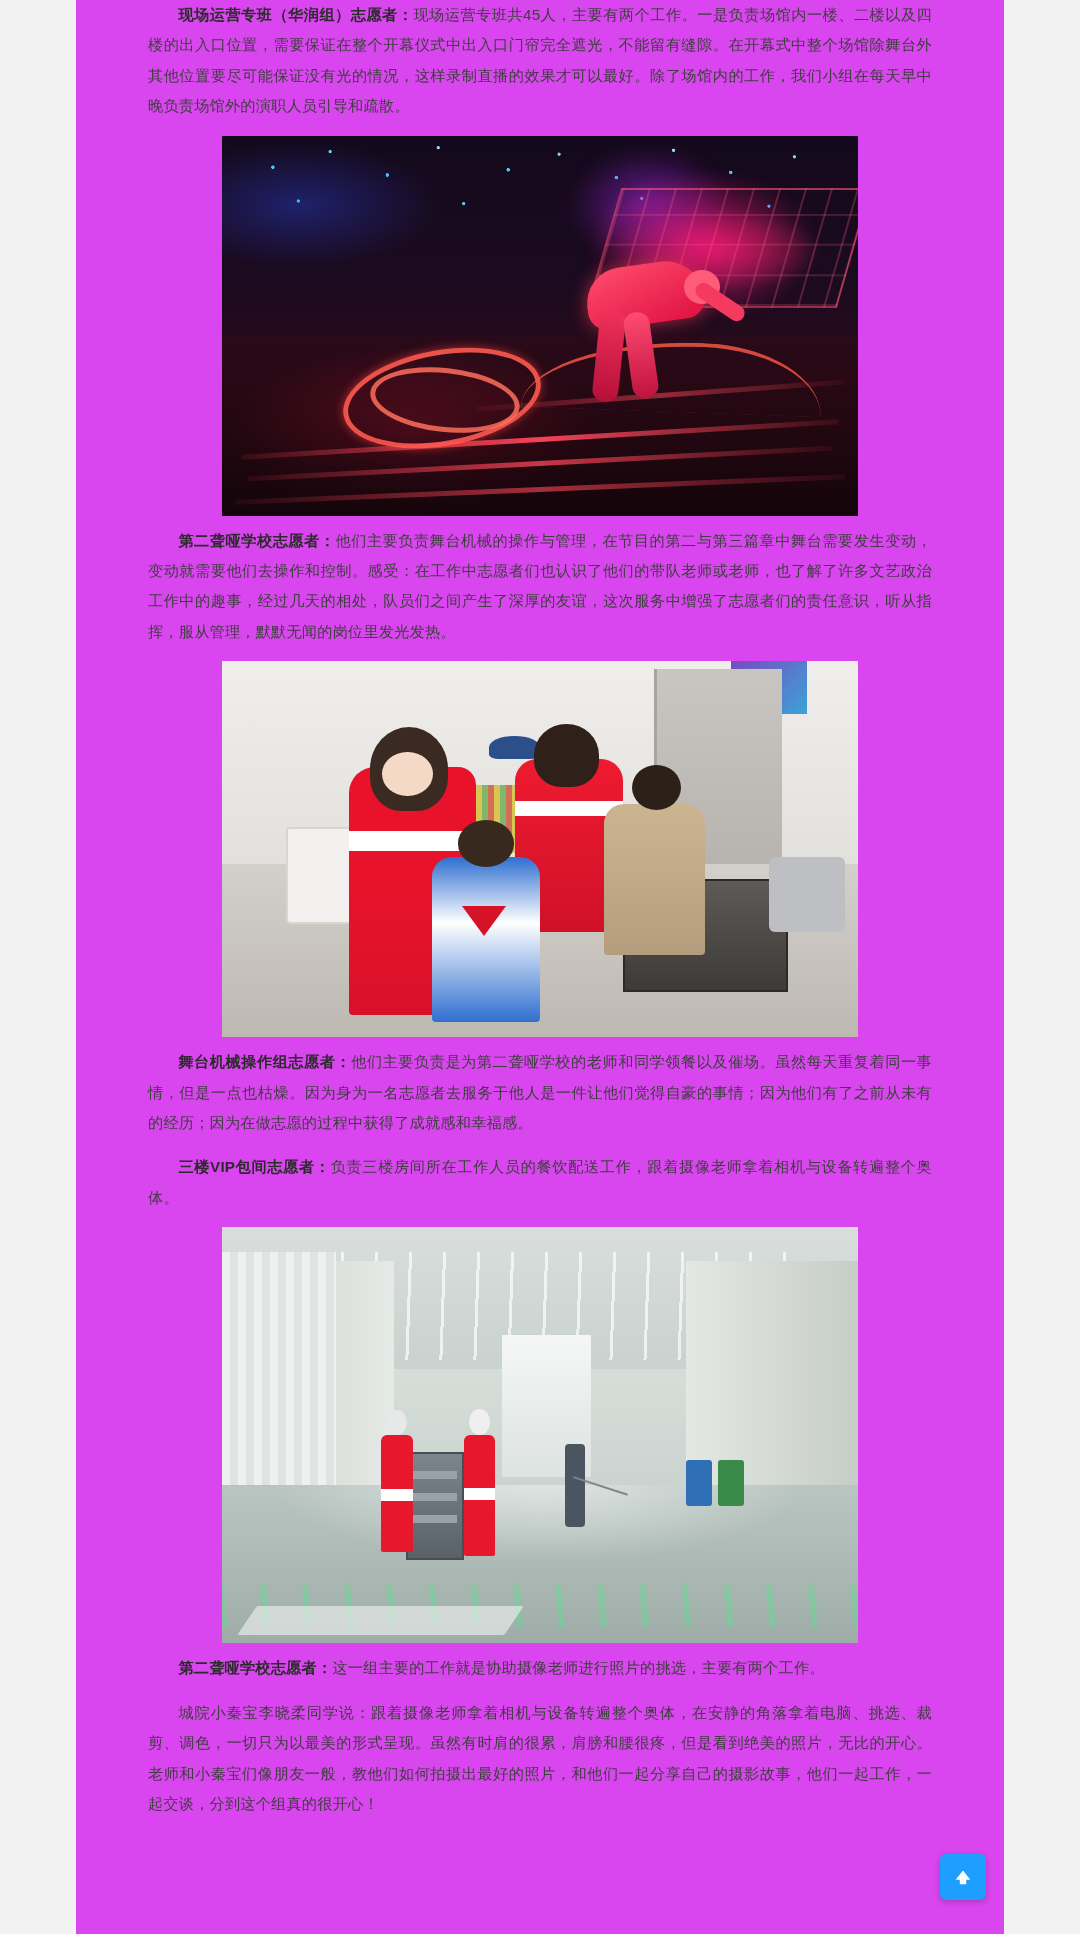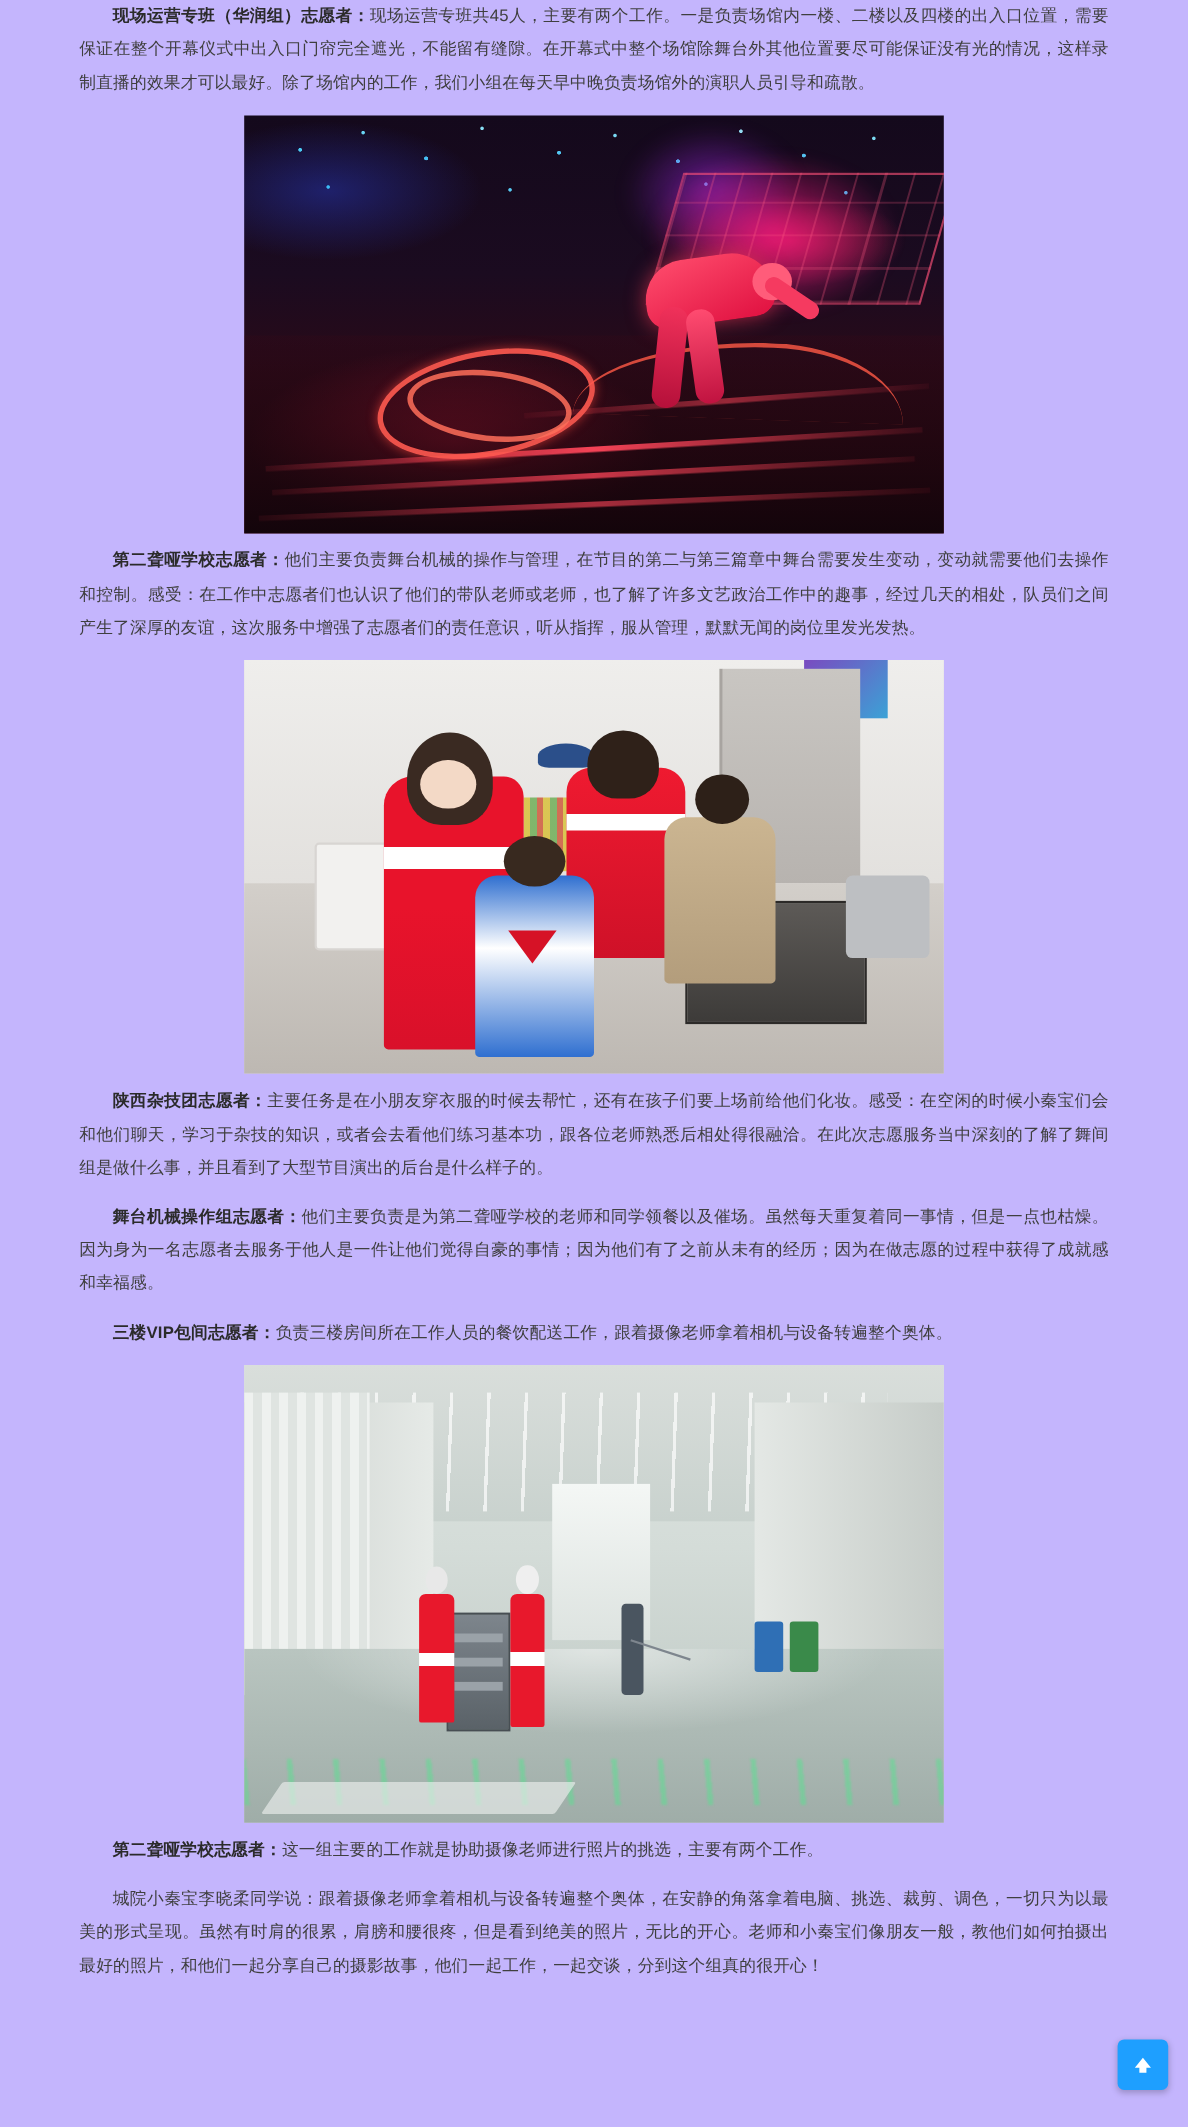--- a/index.html
+++ b/index.html
@@ -8,23 +8,23 @@
     padding: 0;
     background: #f2f2f2;
     font-family: "Liberation Sans", sans-serif;
   }
   body {
     width: 1080px;
     min-height: 1934px;
     position: relative;
   }
   .page {
-    width: 1080px;
+    width: 928px;
     min-height: 1934px;
-    background: #c4b5fd;
+    background: #d946ef;
     margin: 0 auto;
     padding: 0 72px 40px 72px;
     position: relative;
     overflow: hidden;
   }
   .article {
     padding-top: 0px;
   }
   p.para {
     margin: 0 0 14px 0;
@@ -428,23 +428,20 @@
         <div class="p2-kid-tan">
           <div class="head"></div>
         </div>
         <div class="p2-kid-blue">
           <div class="head"></div>
           <div class="v"></div>
         </div>
       </div>
     </div>
 
-    <p class="para indent">
-      <span class="lead">陕西杂技团志愿者：</span><span>主要任务是在小朋友穿衣服的时候去帮忙，还有在孩子们要上场前给他们化妆。感受：在空闲的时候小秦宝们会和他们聊天，学习于杂技的知识，或者会去看他们练习基本功，跟各位老师熟悉后相处得很融洽。在此次志愿服务当中深刻的了解了舞间组是做什么事，并且看到了大型节目演出的后台是什么样子的。</span>
-    </p>
 
     <p class="para indent">
       <span class="lead">舞台机械操作组志愿者：</span><span>他们主要负责是为第二聋哑学校的老师和同学领餐以及催场。虽然每天重复着同一事情，但是一点也枯燥。因为身为一名志愿者去服务于他人是一件让他们觉得自豪的事情；因为他们有了之前从未有的经历；因为在做志愿的过程中获得了成就感和幸福感。</span>
     </p>
 
     <p class="para indent">
       <span class="lead">三楼VIP包间志愿者：</span><span>负责三楼房间所在工作人员的餐饮配送工作，跟着摄像老师拿着相机与设备转遍整个奥体。</span>
     </p>
 
     <div class="figure">

